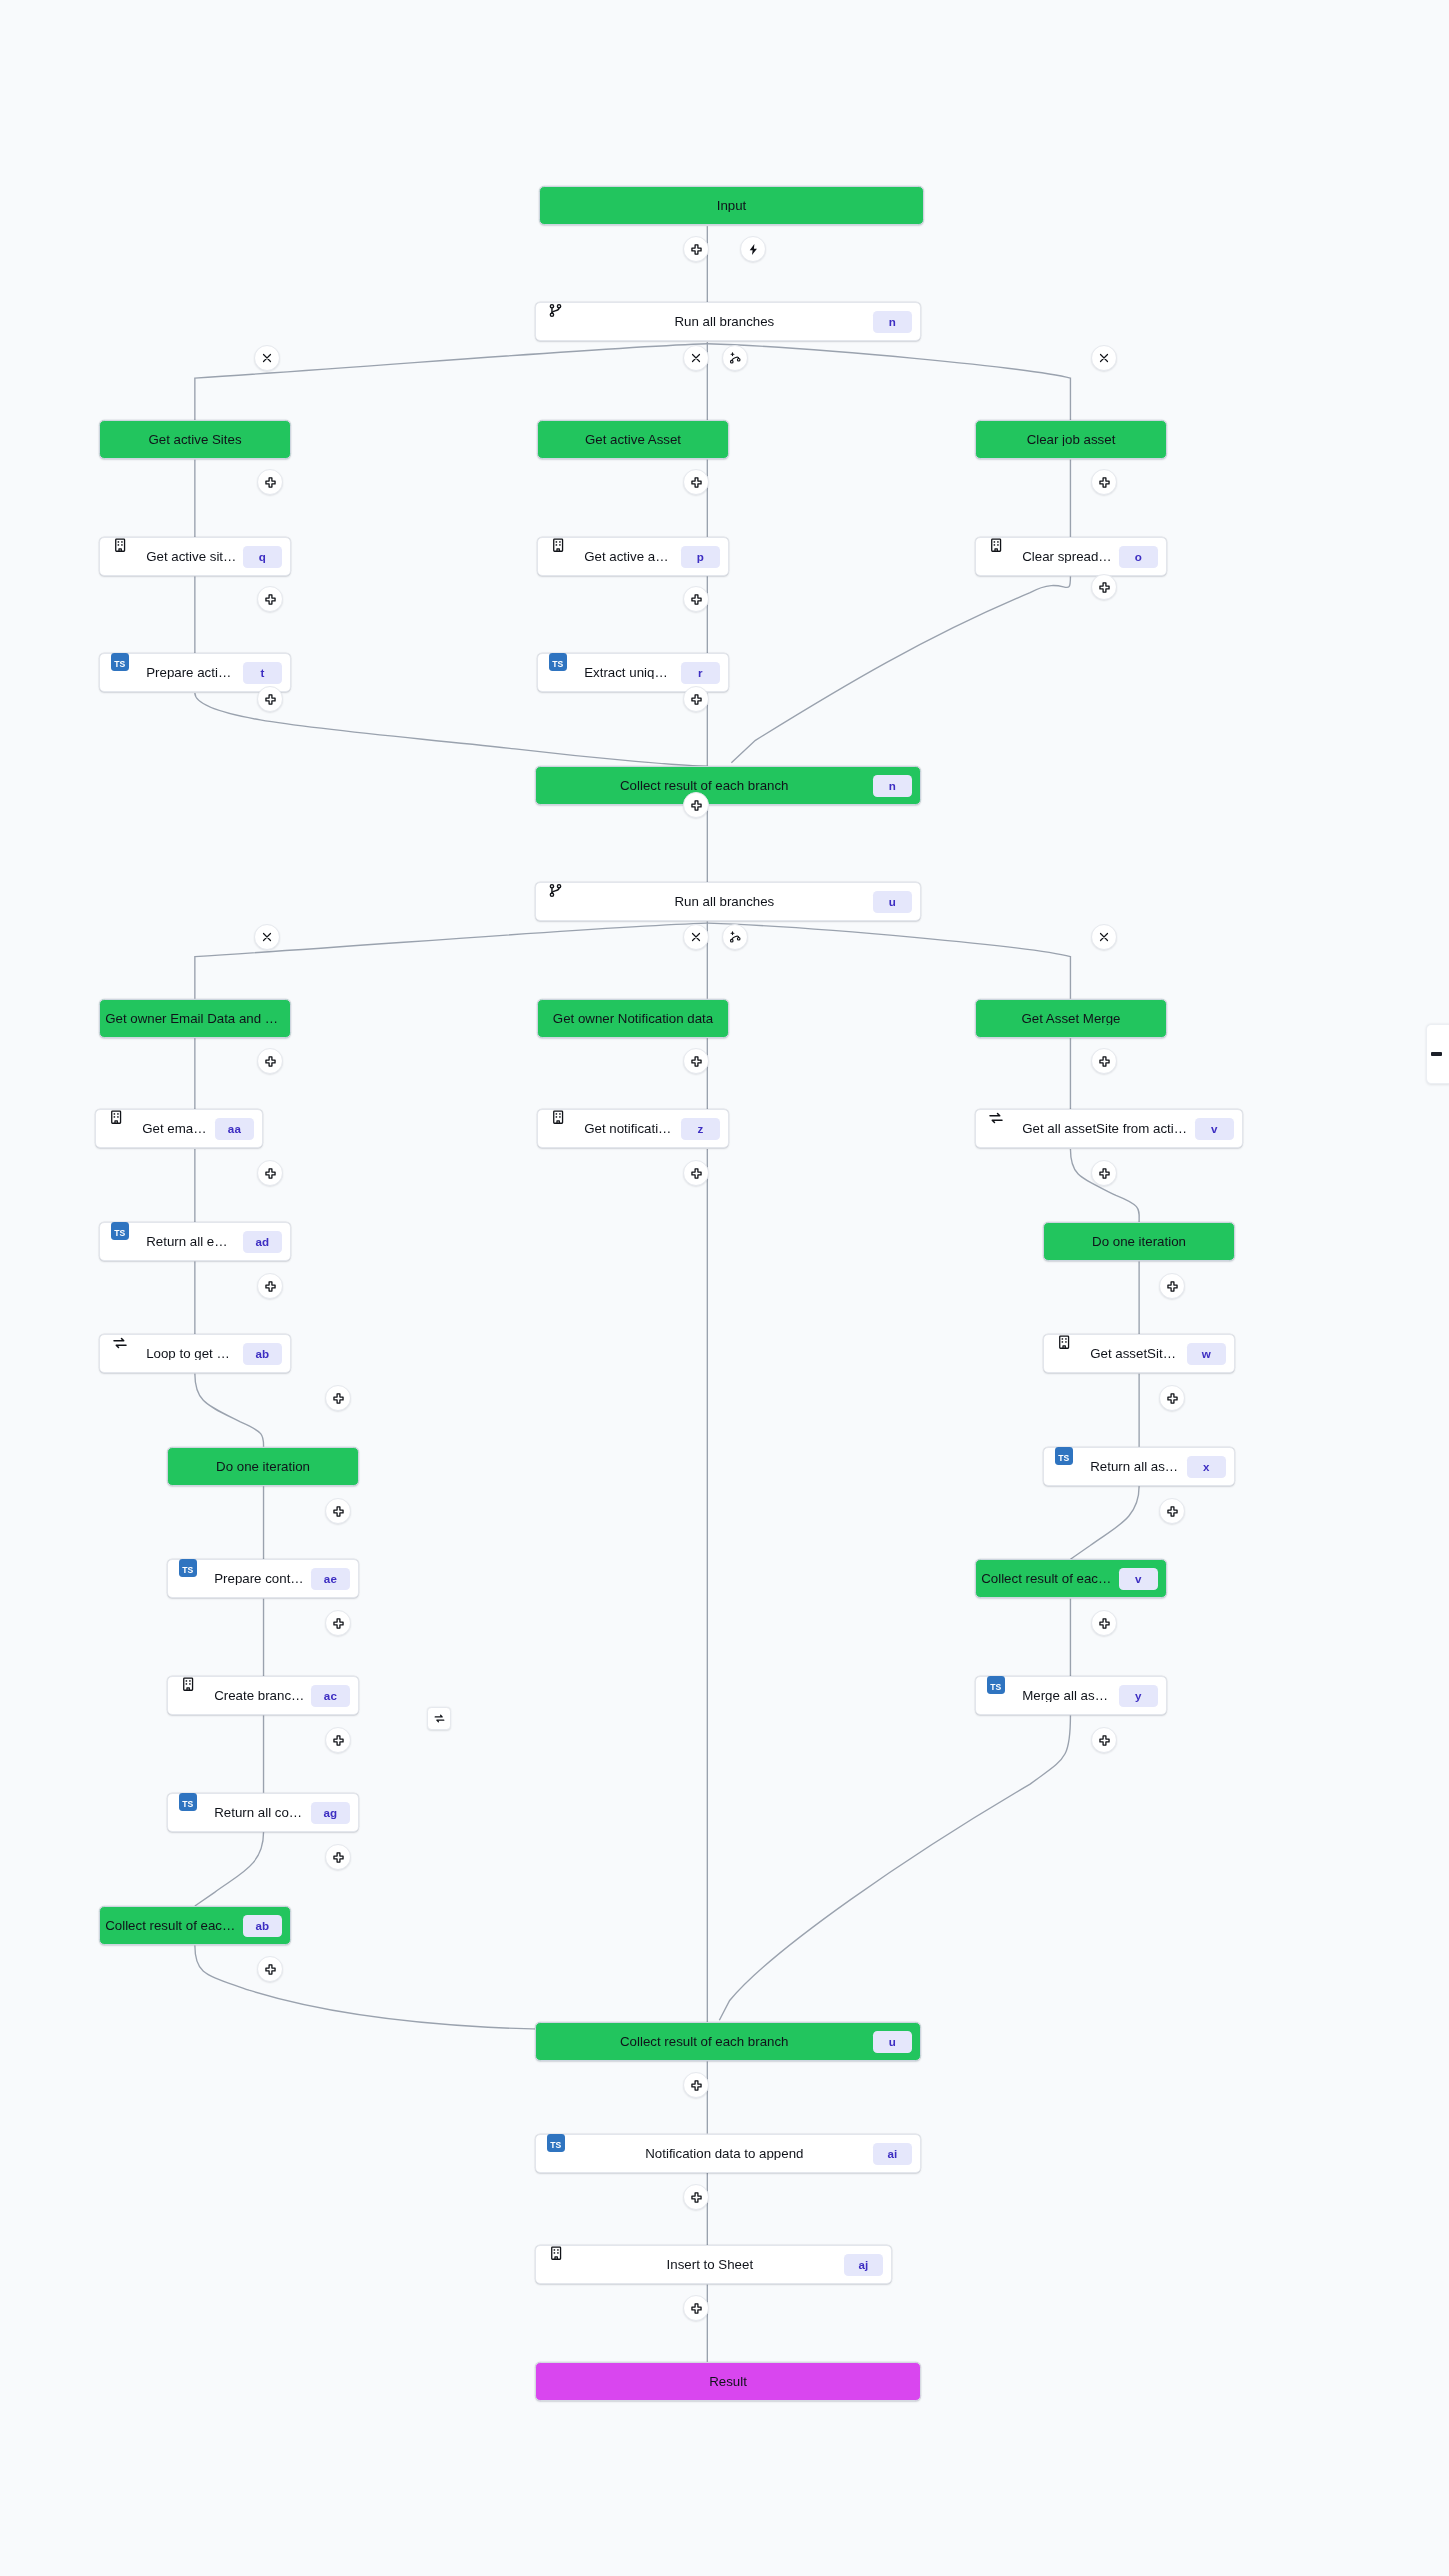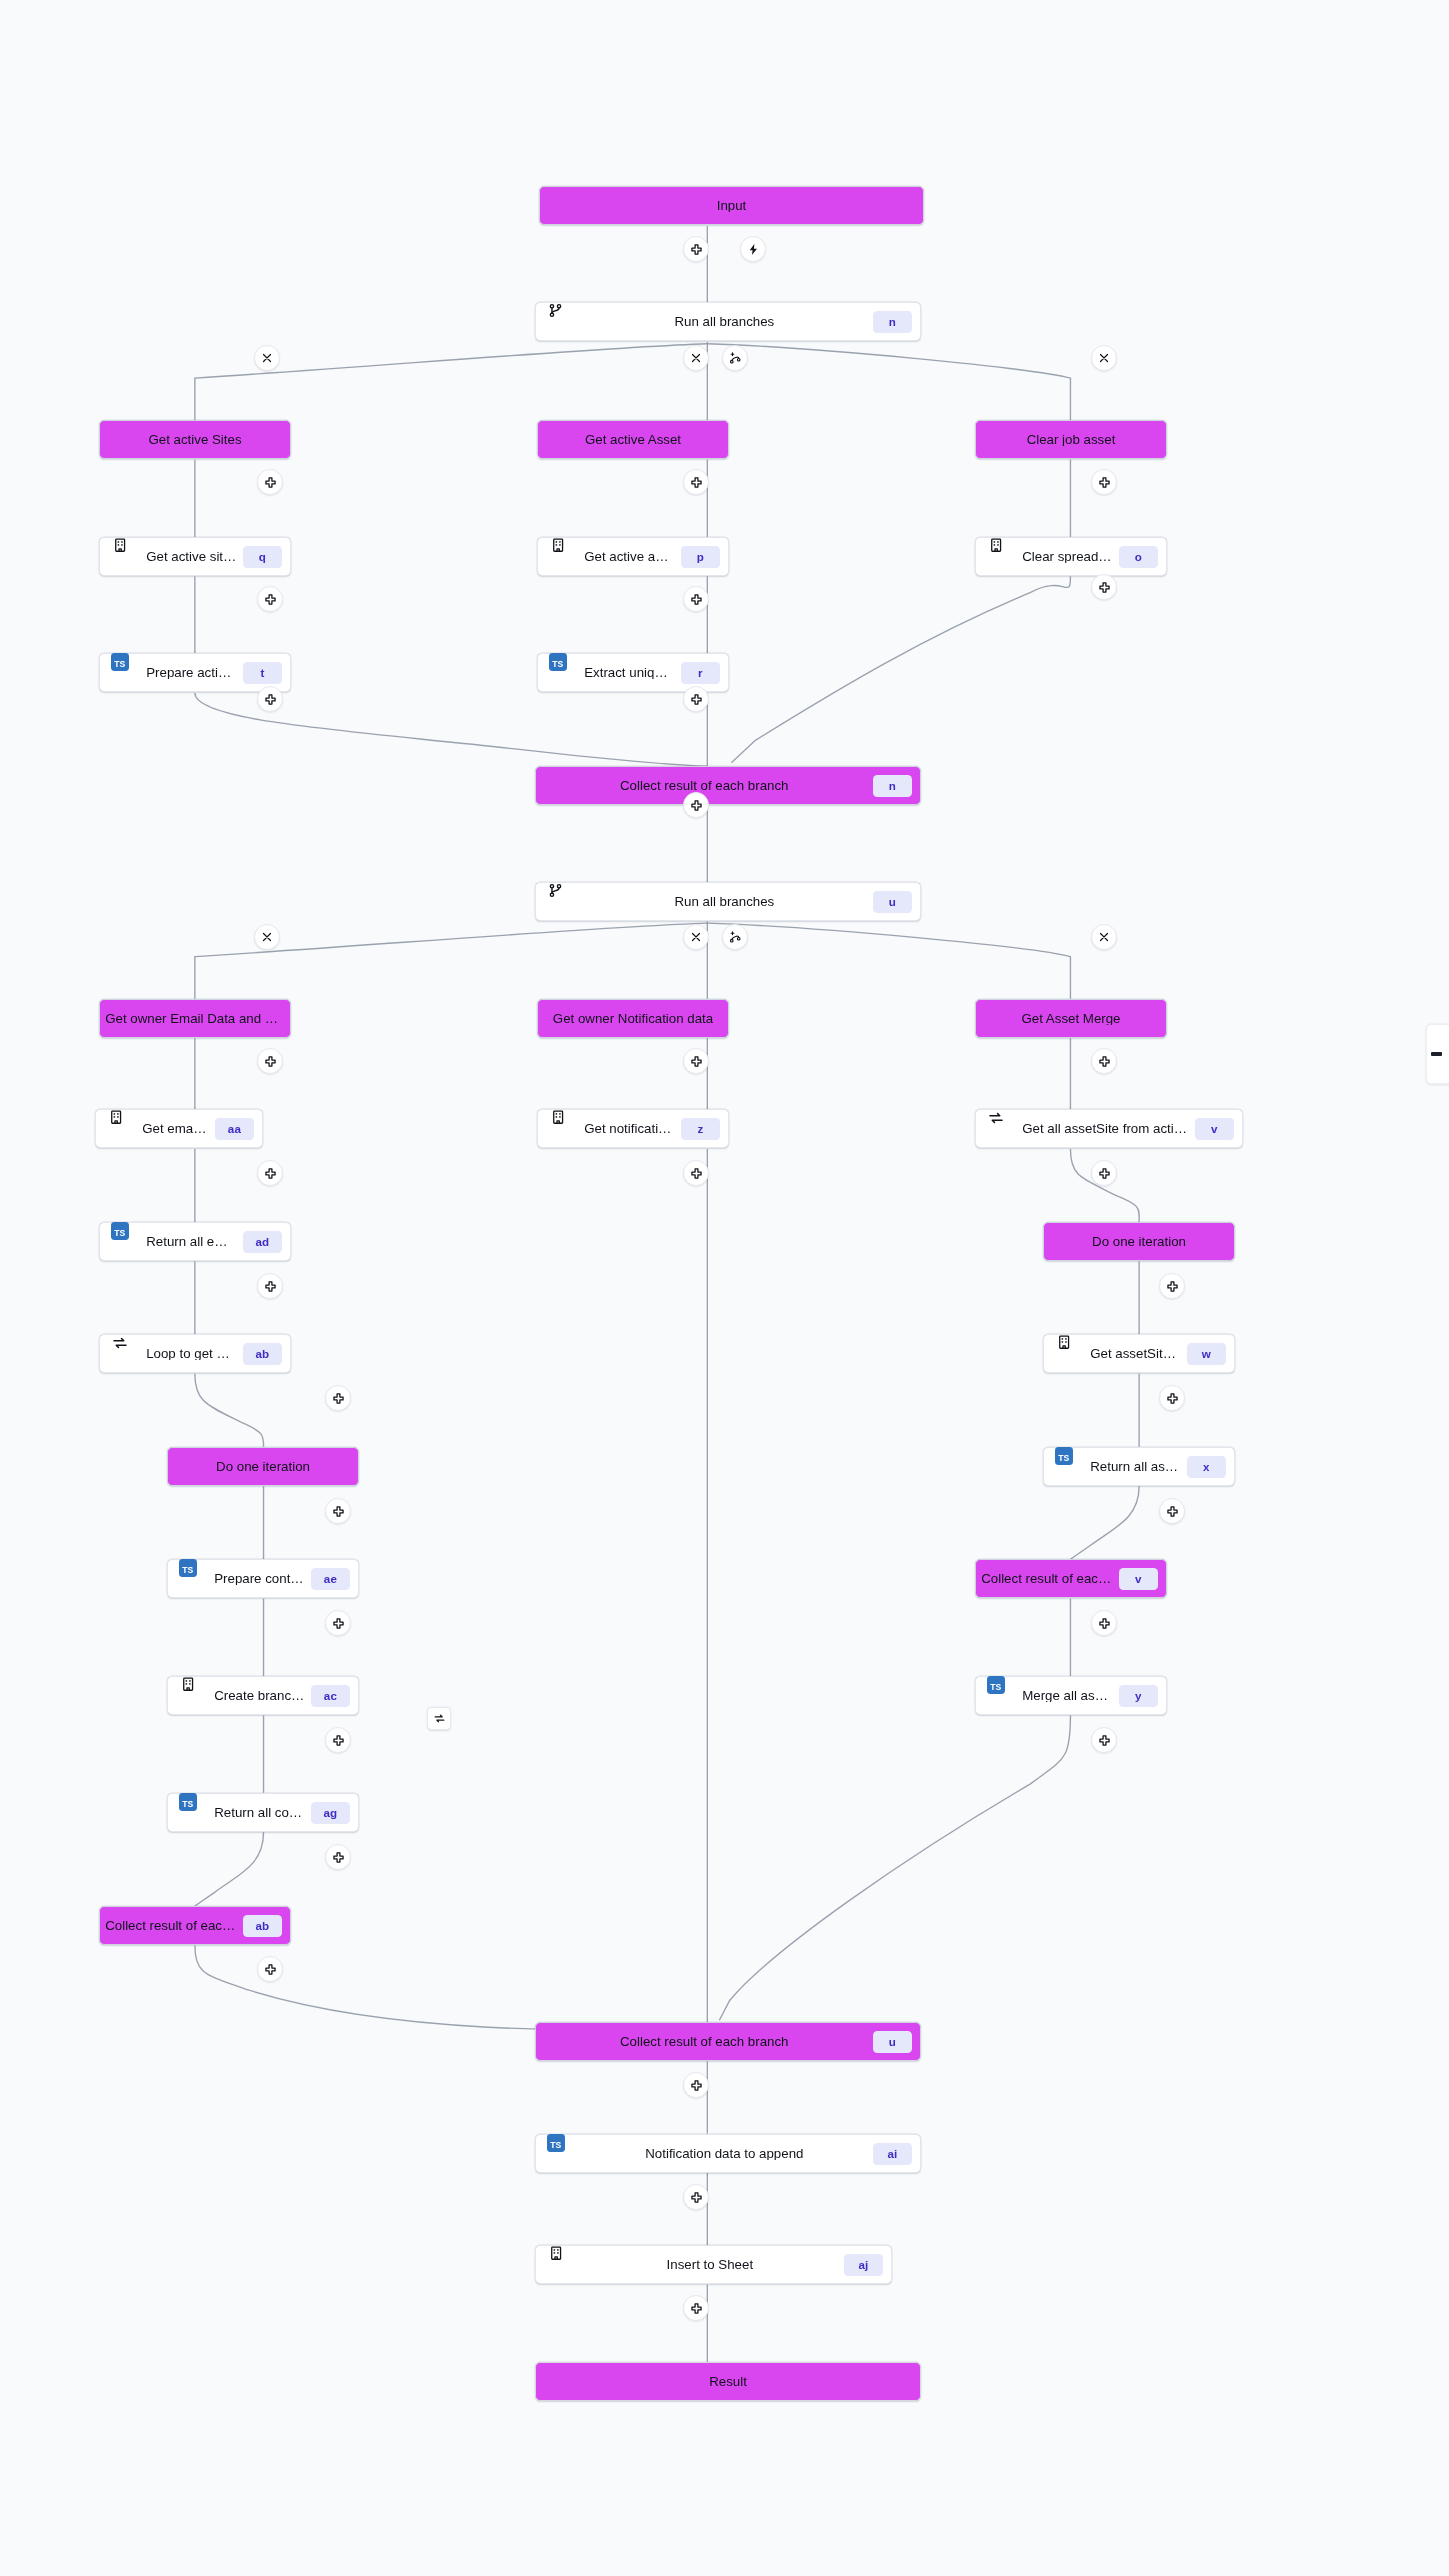--- a/index.html
+++ b/index.html
@@ -18,21 +18,21 @@
     box-sizing:border-box;
     height:39px;
     border-radius:5.2px;
     display:flex;align-items:center;
     font-size:13.3px;
     color:#10131a;
     box-shadow:0 0.9px 1.7px rgba(16,24,40,.14), 0 0 0 0.4px rgba(16,24,40,.06);
     z-index:3;
   }
   .node.step{background:#ffffff;border:0.9px solid #e3e6ec;}
-  .node.group{background:#d946ef;border:0.9px solid #cdd5df;justify-content:center;}
+  .node.group{background:#22c55e;border:0.9px solid #cdd5df;justify-content:center;}
   .node.result{background:#d946ef;border:0.9px solid #d5dae1;justify-content:center;}
 
   .node .lbl{
     flex:1 1 auto;text-align:center;
     white-space:nowrap;overflow:hidden;text-overflow:ellipsis;
     padding:0 5.2px;
     line-height:1;
   }
   .node.step .lbl{padding-left:12px;padding-right:6px;}
 

